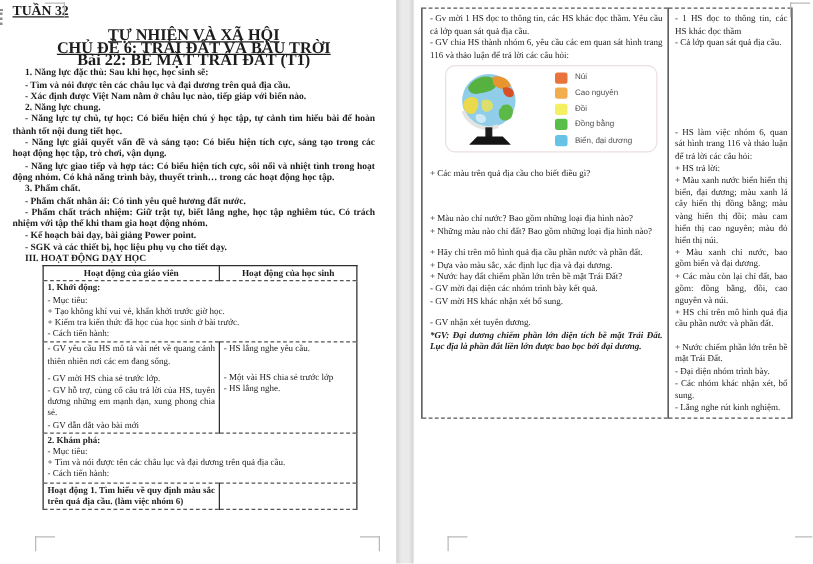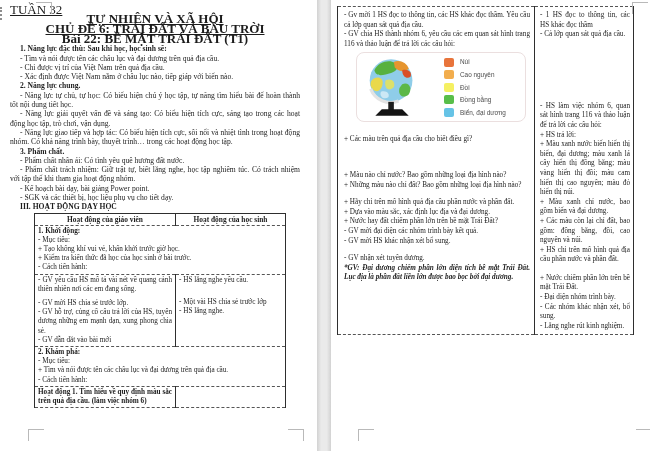--- a/index.html
+++ b/index.html
@@ -11,24 +11,24 @@
   .page{position:absolute;top:0;height:451px;background:#fff;}
   .page-left{left:0;width:317px;}
   .page-right{left:331px;width:295px;}
   
   .mark{position:absolute;width:15px;height:11px;border-color:#b9b9b9;border-style:solid;border-width:0;}
   .mk-t{border-top-width:1px;} .mk-l{border-left-width:1px;} .mk-r{border-right-width:1px;}
   .dot-marker{position:absolute;left:0;top:7px;width:0;height:13px;border-left:2px dotted #8d8d8d;}
 
   
   .pl-content{padding:5px 17px 0 10px;font-size:7.6px;line-height:9.3px;text-align:justify;}
-  .week{font-size:13px;font-weight:normal;text-decoration:underline;margin-bottom:0;}
+  .week{font-size:11px;font-weight:bold;text-decoration:underline;margin-bottom:9px;}
   .titles{text-align:center;font-weight:bold;font-size:13px;line-height:10px;}
   .titles .u{text-decoration:underline;}
-  .para{text-indent:10px;margin:0;}
+  .para{text-indent:10px;margin:0;font-weight:bold;}
   .b{font-weight:bold;} .u{text-decoration:underline;} .bi{font-weight:bold;font-style:italic;}
   .sp-top{margin-top:7px;}
 
   table{border-collapse:collapse;table-layout:fixed;}
   .tbl-left{margin:1px 0 0 34px;width:251px;font-size:7.2px;line-height:9.2px;}
   .tbl-left col.c1{width:141px;} .tbl-left col.c2{width:110px;}
   .tbl-left th{border:1px solid #2e2e2e;border-bottom:1px dashed #555;
                font-size:7.4px;font-weight:bold;padding:1px 2px;text-align:center;line-height:9px;}
   .tbl-left td{border-left:1px solid #2e2e2e;border-right:1px solid #2e2e2e;
                border-top:1px dashed #555;border-bottom:1px dashed #555;
@@ -66,24 +66,23 @@
     <div class="pl-content">
       <div class="week">TUẦN 32</div>
       <div class="titles">
         <div class="u">TỰ NHIÊN VÀ XÃ HỘI</div>
         <div class="u">CHỦ ĐỀ 6: TRÁI ĐẤT VÀ BẦU TRỜI</div>
         <div>Bài 22: BỀ MẶT TRÁI ĐẤT (T1)</div>
       </div>
 
       <div class="para b">1. Năng lực đặc thù: Sau khi học, học sinh sẽ:</div>
       <div class="para">- Tìm và nói được tên các châu lục và đại dương trên quả địa cầu.</div>
-      <div class="para">- Chỉ được vị trí của Việt Nam trên quả địa cầu.</div>
       <div class="para">- Xác định được Việt Nam nằm ở châu lục nào, tiếp giáp với biển nào.</div>
       <div class="para b">2. Năng lực chung.</div>
-      <div class="para">- Năng lực tự chủ, tự học: Có biểu hiện chú ý học tập, tự năng tìm hiểu bài để hoàn thành tốt nội dung tiết học.</div>
+      <div class="para">- Năng lực tự chủ, tự học: Có biểu hiện chú ý học tập, tự cảnh tìm hiểu bài để hoàn thành tốt nội dung tiết học.</div>
       <div class="para">- Năng lực giải quyết vấn đề và sáng tạo: Có biểu hiện tích cực, sáng tạo trong các hoạt động học tập, trò chơi, vận dụng.</div>
       <div class="para">- Năng lực giao tiếp và hợp tác: Có biểu hiện tích cực, sôi nổi và nhiệt tình trong hoạt động nhóm. Có khả năng trình bày, thuyết trình… trong các hoạt động học tập.</div>
       <div class="para b">3. Phẩm chất.</div>
       <div class="para">- Phẩm chất nhân ái: Có tình yêu quê hương đất nước.</div>
       <div class="para">- Phẩm chất trách nhiệm: Giữ trật tự, biết lắng nghe, học tập nghiêm túc. Có trách nhiệm với tập thể khi tham gia hoạt động nhóm.</div>
       <div class="para">- Kế hoạch bài dạy, bài giảng Power point.</div>
       <div class="para">- SGK và các thiết bị, học liệu phụ vụ cho tiết dạy.</div>
       <div class="para b">III. HOẠT ĐỘNG DẠY HỌC</div>
     </div>
 

